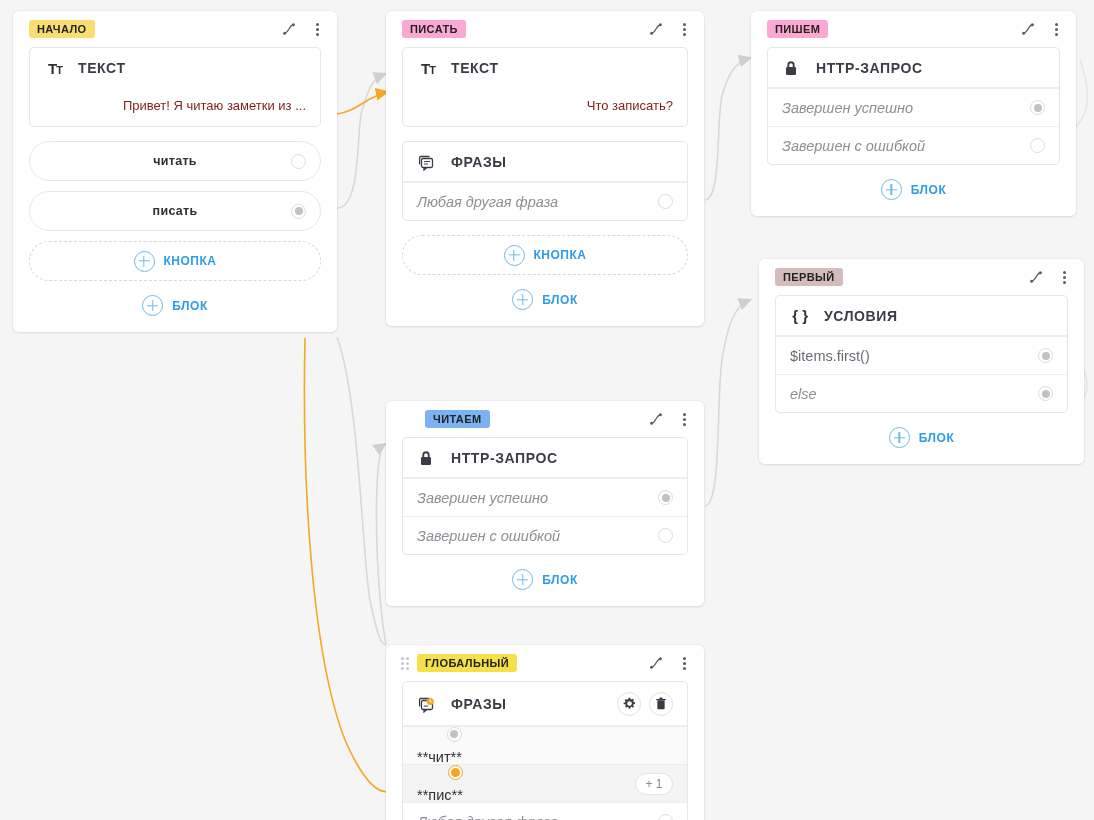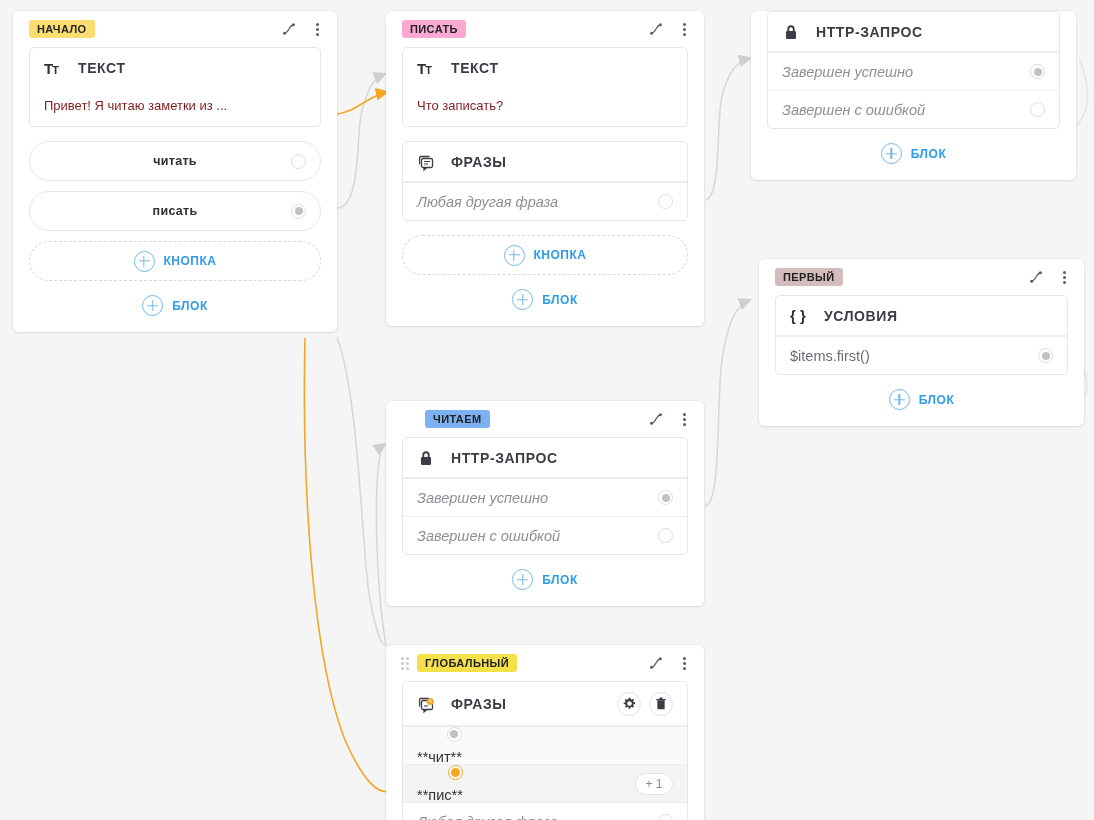--- a/index.html
+++ b/index.html
@@ -2,21 +2,21 @@
 <html><head>
 <meta charset="utf-8">
 <style>
   * { box-sizing: border-box; margin: 0; padding: 0; }
   html, body {
     width: 1094px; height: 820px;
     background: #f5f5f5;
     font-family: "Liberation Sans", sans-serif;
     overflow: hidden;
   }
-  #canvas { position: relative; width: 1094px; height: 820px; }
+  #canvas { position: relative; width: 1094px; height: 820px; text-align: right; }
 
   svg.links { position: absolute; left: 0; top: 0; width: 1094px; height: 820px; pointer-events: none; }
 
   .card {
     position: absolute;
     background: #ffffff;
     border-radius: 6px;
     box-shadow: 0 1px 3px rgba(0,0,0,0.09), 0 0 0 1px rgba(0,0,0,0.025);
   }
   .card-head {
@@ -259,20 +259,39 @@
       <span class="plus"></span>
       <span>КНОПКА</span>
     </div>
     <div class="addrow addblock">
       <span class="plus"></span>
       <span>БЛОК</span>
     </div>
   </div>
 
   <div class="card" style="left:751px; top:11px; width:325px;">
+    <div class="card-head">
+      <span class="tag" style="background:#fba8d2;">ПИШЕМ</span>
+      <span class="head-actions">
+        <span class="icon-btn">
+          <svg class="ic" viewBox="0 0 16 16">
+              <path d="M4 12 C7 12 9 4 12 4" stroke="#5a5a66" stroke-width="1.3" fill="none"></path>
+              <circle cx="3.6" cy="12.3" r="1.5" fill="#5a5a66"></circle>
+              <circle cx="12.4" cy="3.7" r="1.5" fill="#5a5a66"></circle>
+            </svg>
+        </span>
+        <span class="icon-btn">
+            <span class="dots3">
+              <i></i>
+              <i></i>
+              <i></i>
+            </span>
+          </span>
+      </span>
+    </div>
     <div class="group">
       <div class="grow-head">
         <span>
           <svg class="ic" viewBox="0 0 18 18">
               <rect x="4" y="8" width="10" height="8" rx="1.2" fill="#3c3c46"></rect>
               <path d="M6.3 8 V6 a2.7 2.7 0 0 1 5.4 0 V8" stroke="#3c3c46" stroke-width="1.9" fill="none"></path>
             </svg>
         </span>
         <span class="grow-title">HTTP-ЗАПРОС</span>
       </div>
@@ -311,20 +330,24 @@
           </span>
       </span>
     </div>
     <div class="group">
       <div class="grow-head">
         <span class="brace">{&nbsp;}</span>
         <span class="grow-title">УСЛОВИЯ</span>
       </div>
       <div class="row">
         <span class="label grey">$items.first()</span>
+        <span class="radio filled"></span>
+      </div>
+      <div class="row">
+        <span class="label ital">else</span>
         <span class="radio filled"></span>
       </div>
     </div>
     <div class="addrow addblock">
       <span class="plus"></span>
       <span>БЛОК</span>
     </div>
   </div>
 
   <div class="card" style="left:386px; top:401px; width:318px;">

